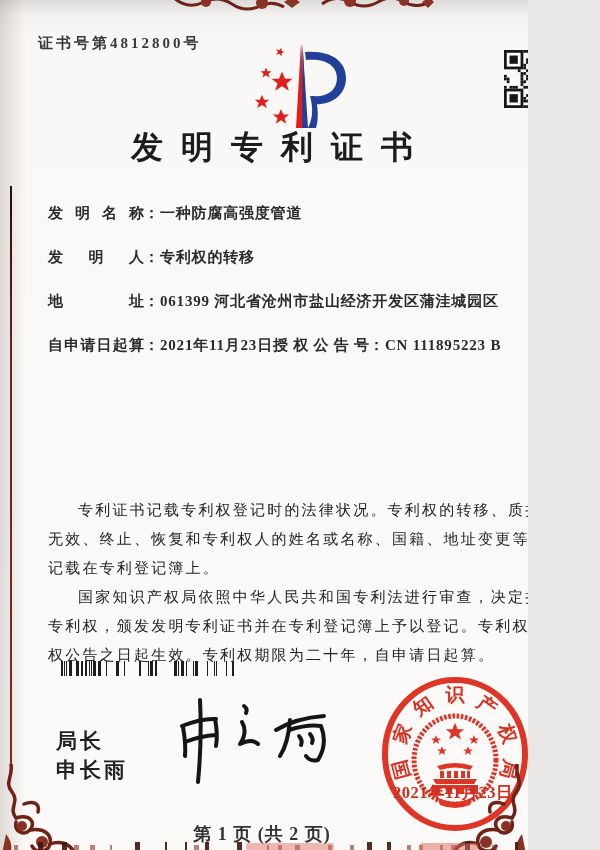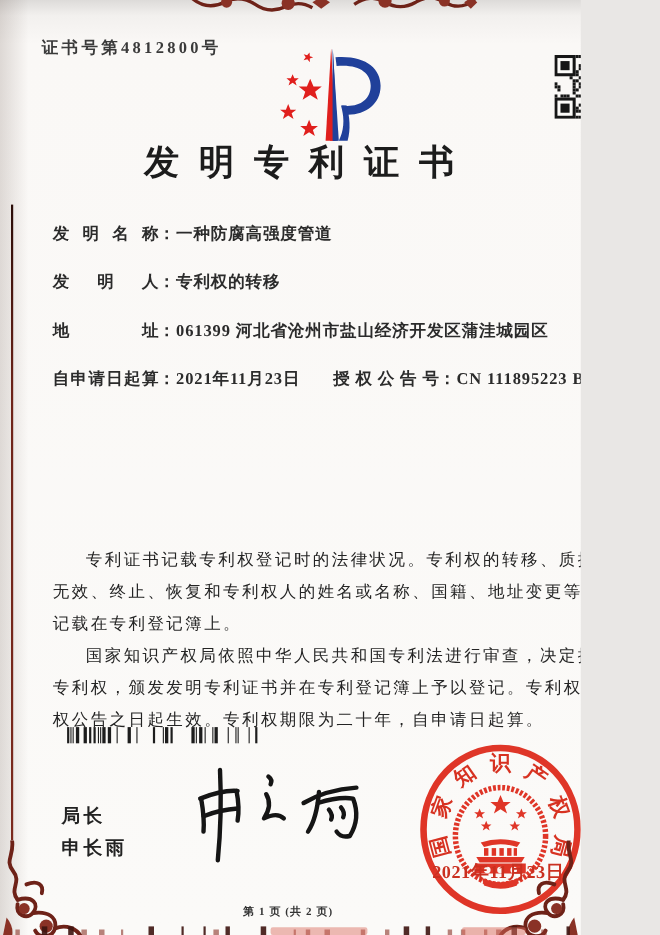--- a/index.html
+++ b/index.html
@@ -13,34 +13,34 @@
   .logo{position:absolute;left:250px;top:40px;}
   .qr{position:absolute;left:504px;top:50px;width:58px;height:58px;}
   .title{position:absolute;left:0;right:0;top:126px;text-align:center;font-size:32px;font-weight:700;
          color:#1c1c1c;letter-spacing:18px;padding-left:34px;}
   
   .fields{position:absolute;left:48px;top:202px;width:520px;font-size:15px;font-weight:700;color:#2b2b2b;}
   .frow{height:44px;line-height:22px;white-space:nowrap;}
   .flabel{display:inline-block;width:96px;text-align:justify;text-align-last:justify;vertical-align:top;}
   .fcolon{display:inline-block;width:16px;}
   .fvalue{letter-spacing:.8px;}
-  .fpair2{margin-left:30px;}
+  .fpair2{}
   
   .body-text{position:absolute;left:48px;top:496px;width:524px;font-size:15px;line-height:29px;
              color:#242424;letter-spacing:2.2px;font-weight:500;}
   .body-text p{margin:0;text-indent:2em;}
   
   .barcode{position:absolute;left:55px;top:661px;width:182px;height:15px;}
   
-  .director{position:absolute;left:56px;top:727px;font-size:17px;font-weight:700;color:#222;line-height:29px;letter-spacing:3px;}
+  .director{position:absolute;left:56px;top:727px;font-size:21px;font-weight:700;color:#222;line-height:29px;letter-spacing:3px;}
   .sign{position:absolute;left:158px;top:686px;}
   
   .seal{position:absolute;left:380px;top:674px;}
   
-  .footer{position:absolute;left:0;width:524px;top:822px;text-align:center;font-size:10px;font-weight:700;color:#333;letter-spacing:1px;}
+  .footer{position:absolute;left:0;width:524px;top:822px;text-align:center;font-size:18px;font-weight:700;color:#333;letter-spacing:1px;}
   
   .orn-top{position:absolute;left:172px;top:-4px;}
   .left-line{position:absolute;left:10px;top:186px;width:2px;height:578px;
              background:linear-gradient(180deg,#2a0c08,#6e241a 30%,#7b2a1e);}
   .right-line{position:absolute;left:590px;top:636px;width:2px;height:140px;
              background:linear-gradient(180deg,rgba(110,36,26,0),#6e241a);}
   .corner{position:absolute;bottom:-6px;}
   .corner.bl{left:0;}
   .corner.br{right:0;transform:scaleX(-1);}
   .bottom-bars{position:absolute;left:0;right:0;bottom:0;height:8px;}

